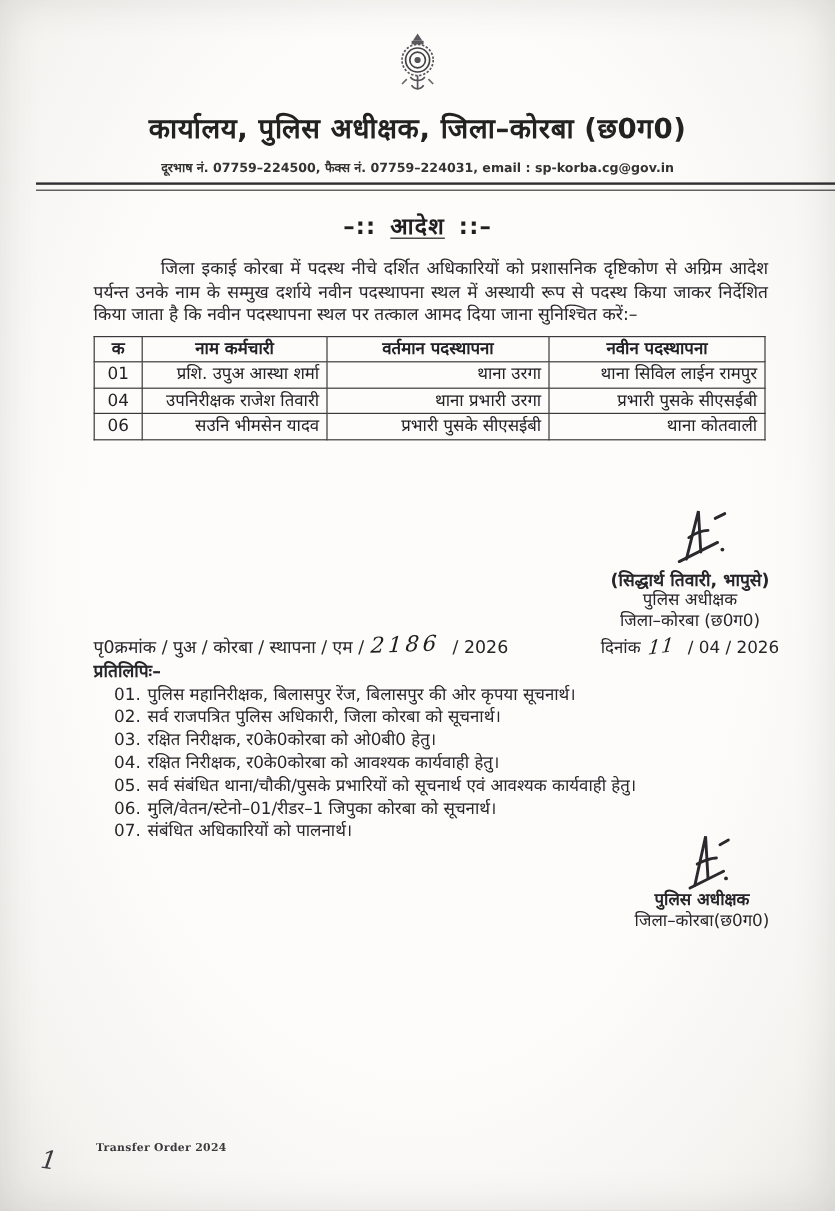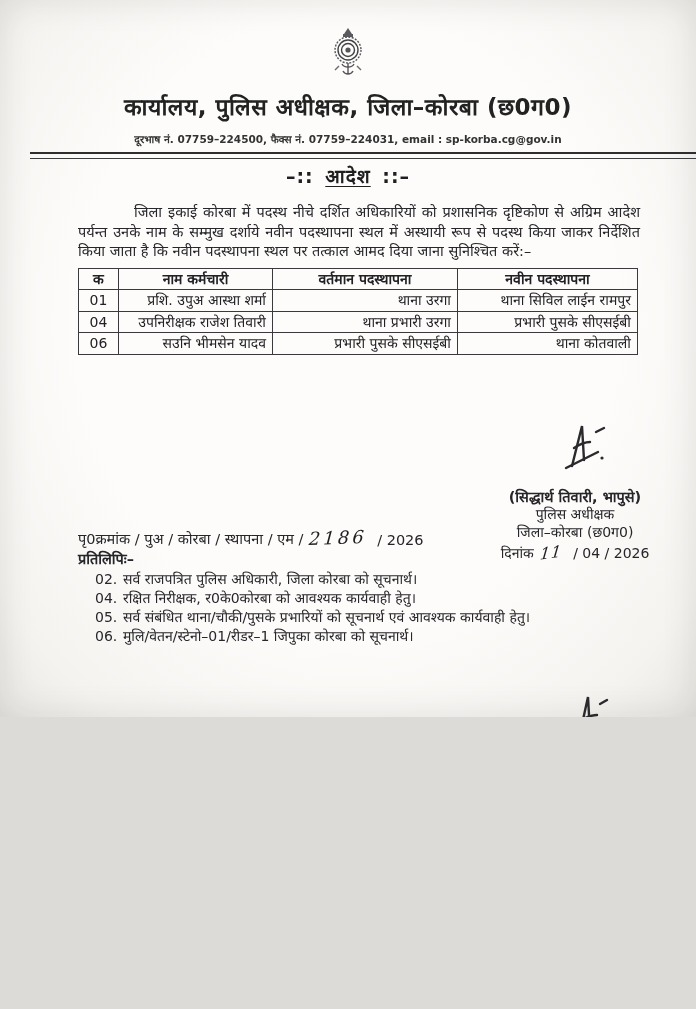--- a/index.html
+++ b/index.html
@@ -1,18 +1,18 @@
 <!DOCTYPE html>
 <html><head>
 <meta charset="utf-8">
 <style>
   html,body{margin:0;padding:0;background:#dddbd7;}
   .page{
     position:relative;
-    width:696px;height:717px;
+    width:696px;height:1009px;
     margin:0 auto;
     background:radial-gradient(ellipse at 50% 45%, #fdfcfa 55%, #f5f3f0 85%, #e9e7e3 100%);
     box-shadow:inset 0 0 35px rgba(60,55,50,.12);
     font-family:"DejaVu Sans","Liberation Sans",sans-serif;
     color:#26262a;
     overflow:hidden;
   }
   
   .emblem-wrap{display:flex;justify-content:center;padding-top:26px;}
   .doc-title{
@@ -20,21 +20,21 @@
     margin-top:6px;color:#222;
   }
   .contact-line{
     text-align:center;font-size:10.5px;font-weight:bold;color:#333;margin-top:10px;
   }
   .head-rule{
     margin:6px 0 0 30px;height:4px;
     border-top:2.2px solid #2e2e30;border-bottom:1.6px solid #3c3c3e;
   }
   .order-heading{
-    text-align:center;font-size:19px;font-weight:bold;margin-top:4px;color:#1f1f22;
+    text-align:center;font-size:19px;font-weight:bold;margin-top:16px;color:#1f1f22;
     letter-spacing:1px;
   }
   .order-heading .order-word{text-decoration:underline;text-underline-offset:3px;margin:0 4px;}
   
   .intro{
     margin:14px 56px 0 78px;
     font-size:14.5px;line-height:19.5px;text-align:justify;
     text-indent:56px;color:#27272b;
   }
   
@@ -48,21 +48,21 @@
     overflow:hidden;
   }
   table.transfer th{font-weight:bold;text-align:center;padding:1px 2px;}
   table.transfer td{text-align:right;}
   table.transfer td.col-sn{text-align:center;padding:1px 2px;}
   col.c1{width:40px}col.c2{width:154px}col.c3{width:185px}col.c4{width:180px}
   
   .sig-block{display:flex;flex-direction:column;align-items:center;}
   .sig-block-1{position:absolute;left:470px;top:420px;width:210px;}
   .sig-svg{display:block;}
-  .sig-name{font-size:14.5px;font-weight:bold;white-space:nowrap;margin-top:14px;text-align:right;}
+  .sig-name{font-size:14.5px;font-weight:bold;white-space:nowrap;margin-top:0;text-align:right;}
   .sig-line{font-size:14px;line-height:17.5px;white-space:nowrap;}
   .sig-date{font-size:14px;margin-top:2px;white-space:nowrap;}
   .hw{
     font-family:"DejaVu Serif","Liberation Serif",serif;
     font-style:italic;color:#1d1d20;display:inline-block;
   }
   .hw-num{font-size:18px;letter-spacing:3px;transform:rotate(-2deg) skewX(-6deg);margin:0 10px 0 6px;}
   .hw-day{font-size:16px;letter-spacing:1px;transform:rotate(-8deg) skewX(-14deg);margin:0 6px 0 2px;}
   
   .ref-row{
@@ -185,34 +185,46 @@
 
   <div class="ref-row">
     <span>पृ0क्रमांक / पुअ / कोरबा / स्थापना / एम /</span>
     <span class="hw hw-num">2186</span>
     <span>/ 2026</span>
   </div>
 
   <div class="copy-heading">प्रतिलिपिः–</div>
   <div class="copy-list">
       <div class="copy-item">
+        <span class="copy-num">01.</span>
+        <span class="copy-text">पुलिस महानिरीक्षक, बिलासपुर रेंज, बिलासपुर की ओर कृपया सूचनार्थ।</span>
+      </div>
+      <div class="copy-item">
         <span class="copy-num">02.</span>
         <span class="copy-text">सर्व राजपत्रित पुलिस अधिकारी, जिला कोरबा को सूचनार्थ।</span>
       </div>
       <div class="copy-item">
+        <span class="copy-num">03.</span>
+        <span class="copy-text">रक्षित निरीक्षक, र0के0कोरबा को ओ0बी0 हेतु।</span>
+      </div>
+      <div class="copy-item">
         <span class="copy-num">04.</span>
         <span class="copy-text">रक्षित निरीक्षक, र0के0कोरबा को आवश्यक कार्यवाही हेतु।</span>
       </div>
       <div class="copy-item">
         <span class="copy-num">05.</span>
         <span class="copy-text">सर्व संबंधित थाना/चौकी/पुसके प्रभारियों को सूचनार्थ एवं आवश्यक कार्यवाही हेतु।</span>
       </div>
       <div class="copy-item">
         <span class="copy-num">06.</span>
         <span class="copy-text">मुलि/वेतन/स्टेनो–01/रीडर–1 जिपुका कोरबा को सूचनार्थ।</span>
+      </div>
+      <div class="copy-item">
+        <span class="copy-num">07.</span>
+        <span class="copy-text">संबंधित अधिकारियों को पालनार्थ।</span>
       </div>
     </div>
 
   <div class="sig-block sig-block-2">
     <svg class="sig-svg" width="80" height="50" viewBox="0 0 80 50">
       <g fill="none" stroke="#2a2a2e" stroke-width="2.4" stroke-linecap="round">
         <path d="M34 46 L43 5 L45 40"></path>
         <path d="M36 28 C42 25 48 23 52 23"></path>
         <path d="M30 48 L58 34"></path>
         <path d="M55 12 L62 8"></path>

